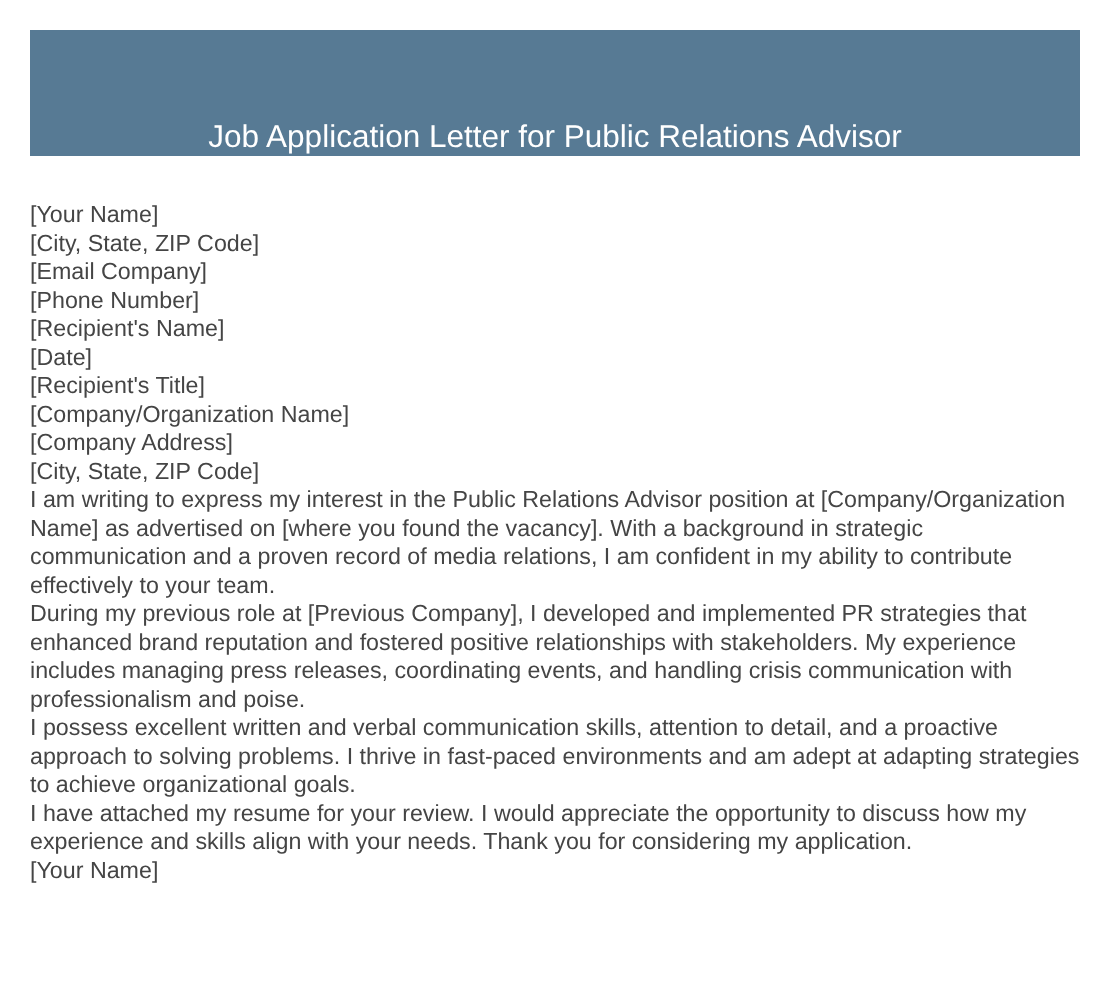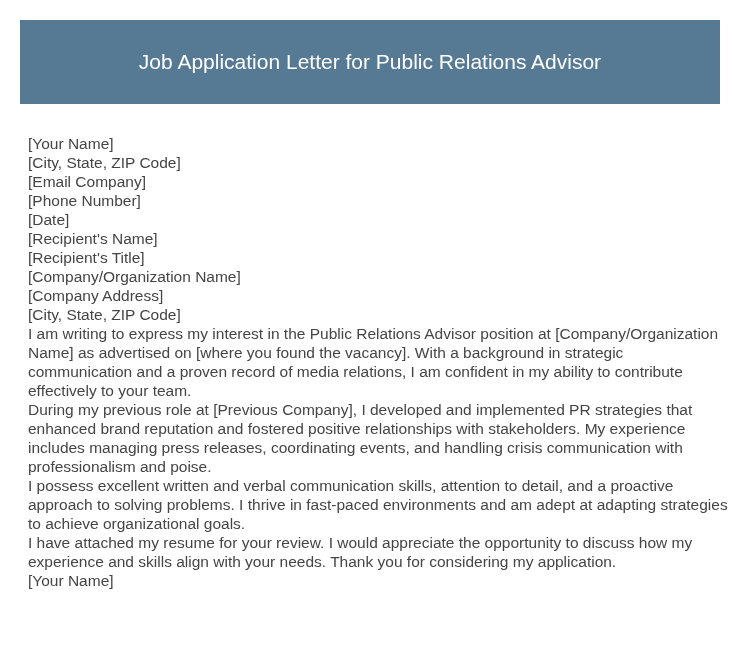--- a/index.html
+++ b/index.html
@@ -15,58 +15,57 @@
       font-family: "Liberation Sans", sans-serif;
     }
     .header {
       position: absolute;
       left: 20px;
       top: 20px;
       width: 700px;
       height: 84px;
       background: #577a94;
       display: flex;
-      align-items: center;
+      align-items: flex-end;
       justify-content: center;
     }
     .header h1 {
       margin: 0;
       font-weight: normal;
       font-size: 21px;
       color: #ffffff;
       letter-spacing: 0;
     }
     .letter {
       position: absolute;
       left: 20px;
       top: 134px;
       width: 700px;
       font-size: 15.5px;
       line-height: 19px;
       color: #454545;
-      margin-left: 8px;
     }
     .letter p {
       margin: 0;
     }
   </style>
 </head>
 <body>
 
 <div class="header">
   <h1>Job Application Letter for Public Relations Advisor</h1>
 </div>
 
 <div class="letter">
   <p>[Your Name]</p>
   <p>[City, State, ZIP Code]</p>
   <p>[Email Company]</p>
   <p>[Phone Number]</p>
+  <p>[Recipient's Name]</p>
   <p>[Date]</p>
-  <p>[Recipient's Name]</p>
   <p>[Recipient's Title]</p>
   <p>[Company/Organization Name]</p>
   <p>[Company Address]</p>
   <p>[City, State, ZIP Code]</p>
   <p>I am writing to express my interest in the Public Relations Advisor position at [Company/Organization Name] as advertised on [where you found the vacancy]. With a background in strategic communication and a proven record of media relations, I am confident in my ability to contribute effectively to your team.</p>
   <p>During my previous role at [Previous Company], I developed and implemented PR strategies that enhanced brand reputation and fostered positive relationships with stakeholders. My experience includes managing press releases, coordinating events, and handling crisis communication with professionalism and poise.</p>
   <p>I possess excellent written and verbal communication skills, attention to detail, and a proactive approach to solving problems. I thrive in fast-paced environments and am adept at adapting strategies to achieve organizational goals.</p>
   <p>I have attached my resume for your review. I would appreciate the opportunity to discuss how my experience and skills align with your needs. Thank you for considering my application.</p>
   <p>[Your Name]</p>
 </div>

